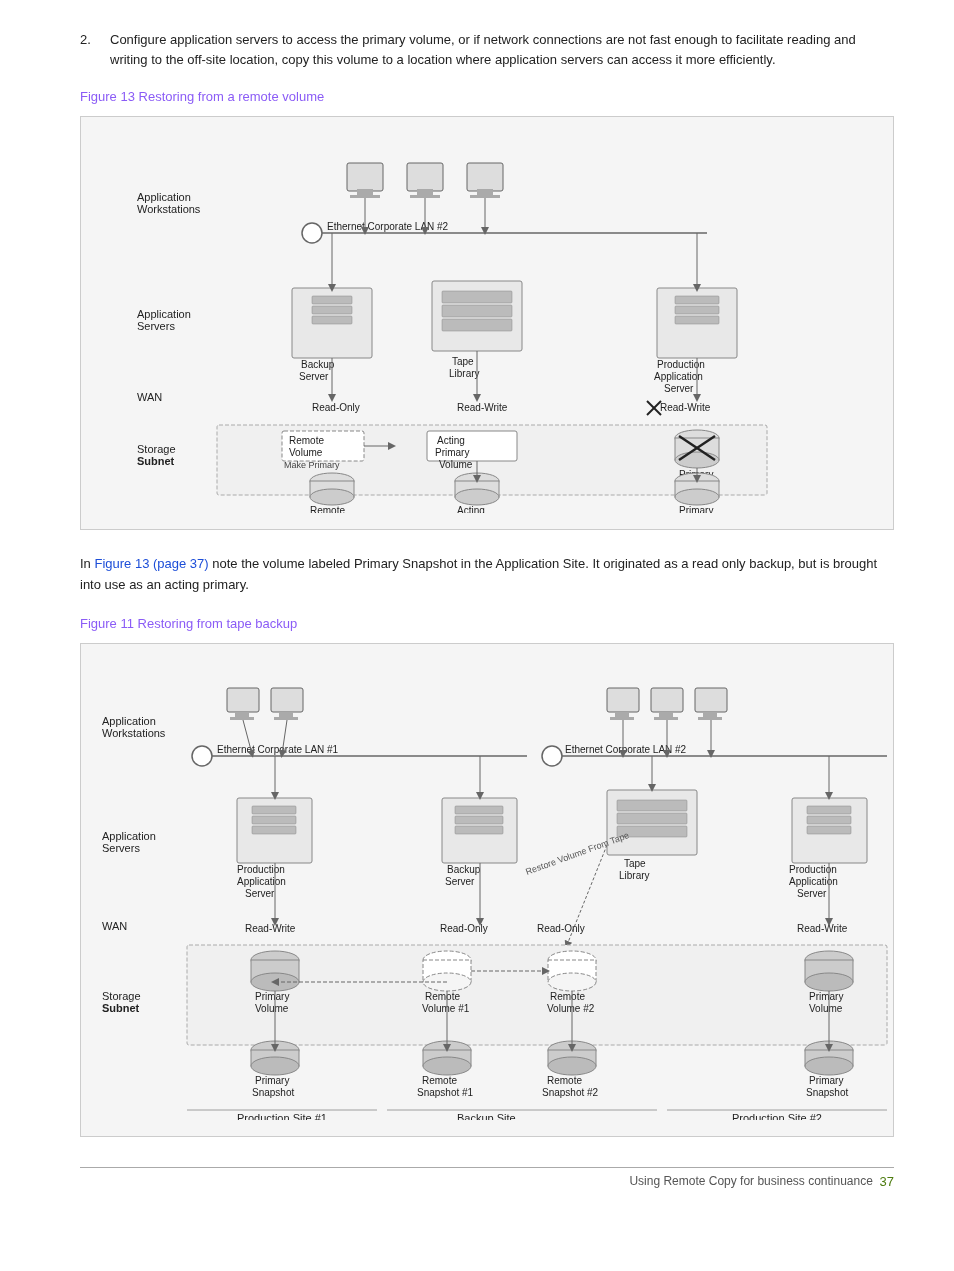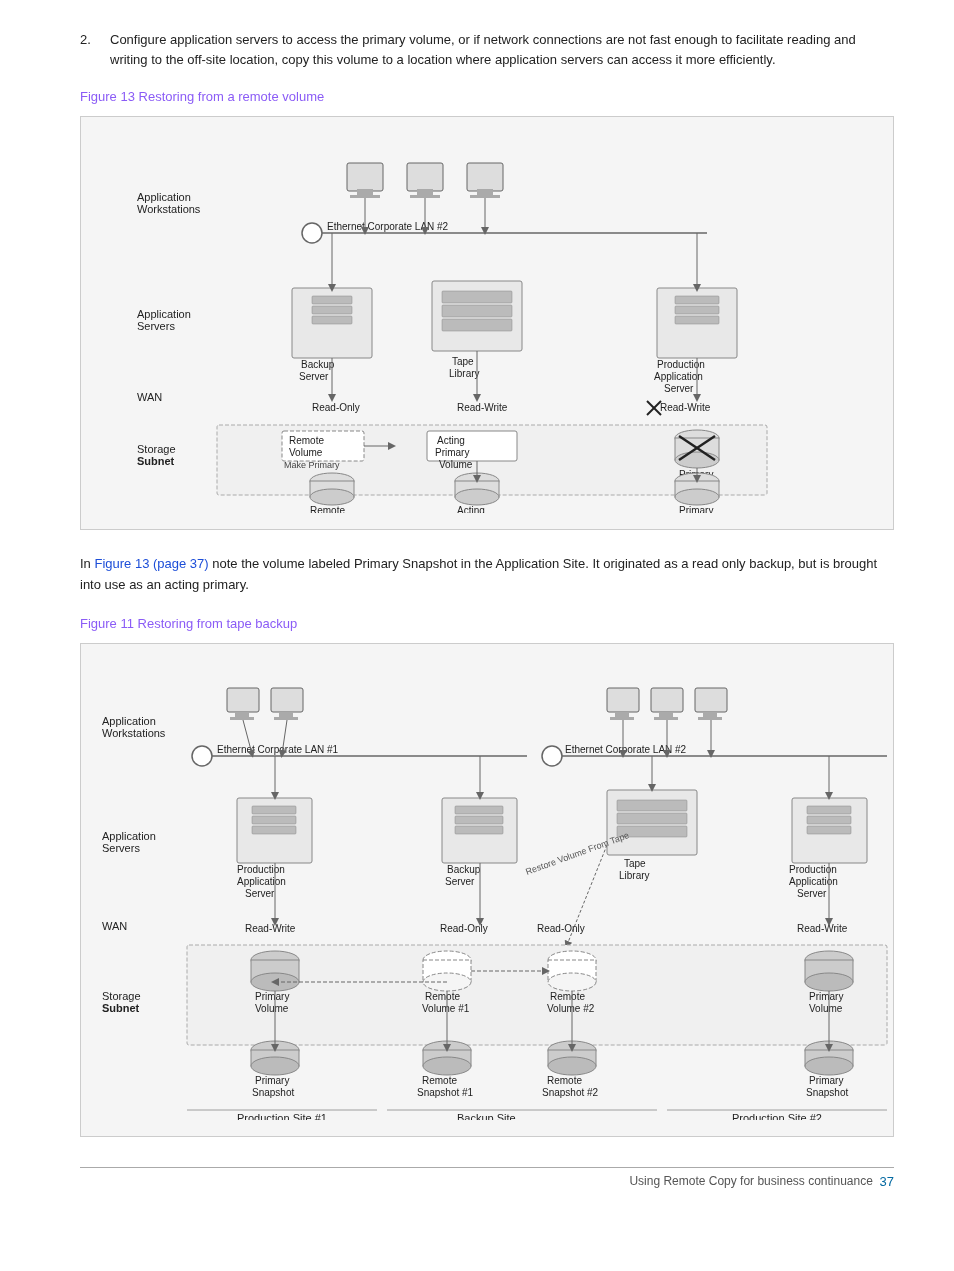--- a/index.html
+++ b/index.html
@@ -51,21 +51,21 @@
     .footer-line {
       display: flex;
       justify-content: flex-end;
       align-items: flex-start;
       border-top: 1px solid #aaa;
       padding-top: 6px;
       margin-top: 30px;
       font-size: 12px;
       color: #555;
     }
-    .footer-line .page-num { font-size: 13px; color: #0369a1; }
+    .footer-line .page-num { font-size: 13px; color: #4d7c0f; }
   </style>
 </head>
 <body>
 
 <div class="step-text">
   <span class="step-num">2.</span>
   <span>Configure application servers to access the primary volume, or if network connections are not fast enough to facilitate reading and writing to the off-site location, copy this volume to a location where application servers can access it more efficiently.</span>
 </div>
 
 <div class="figure-title">Figure 13 Restoring from a remote volume</div>

